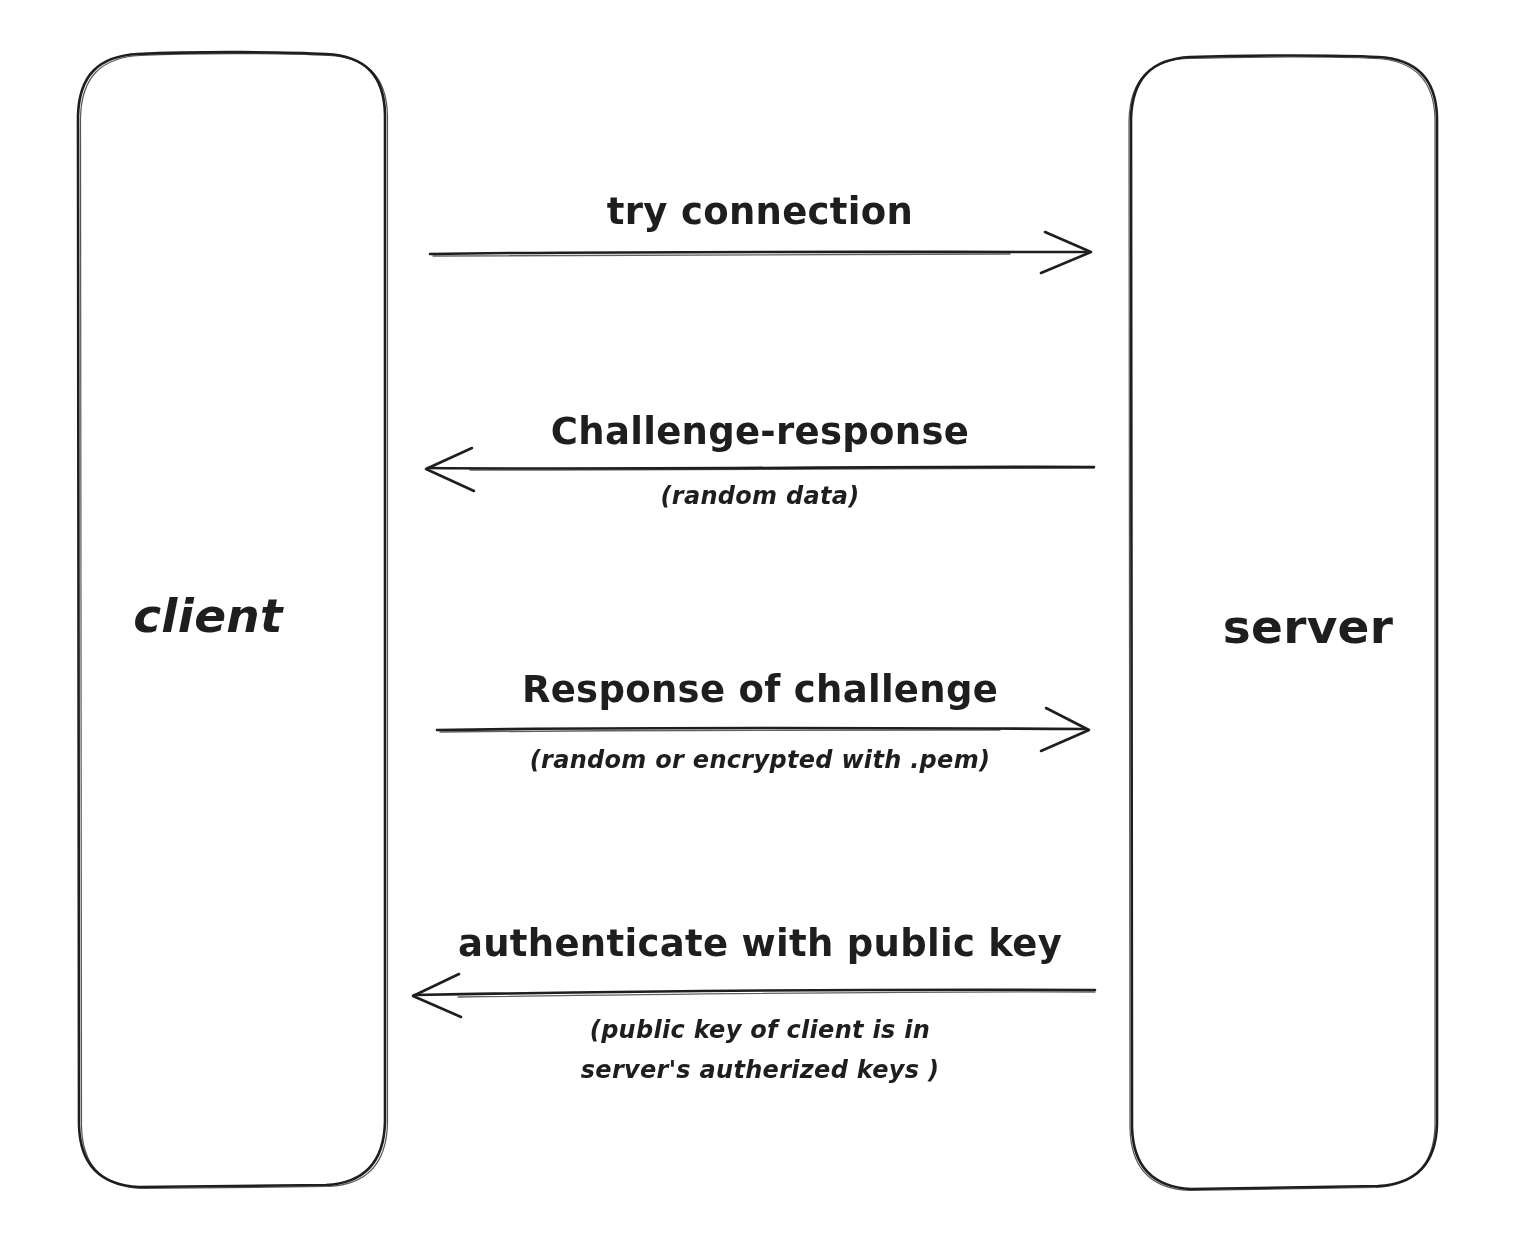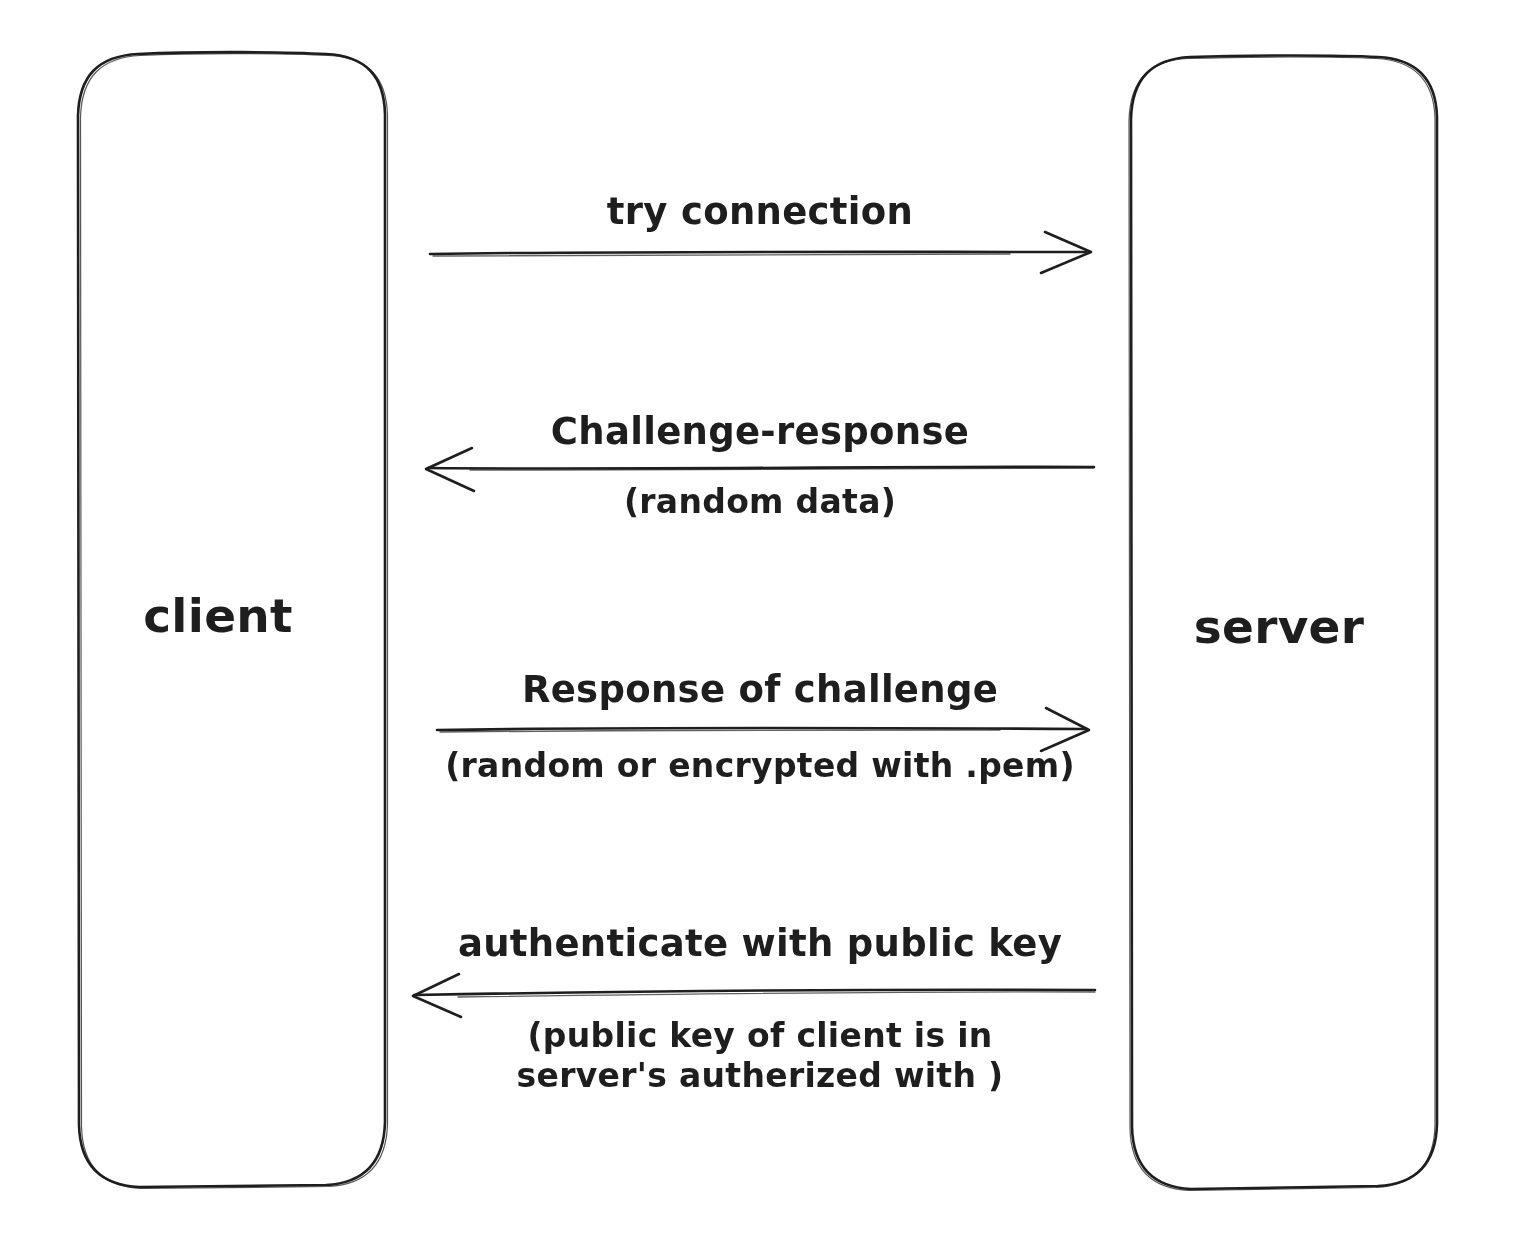--- a/index.html
+++ b/index.html
@@ -16,21 +16,21 @@
     position:absolute;
     text-align:center;
     font-weight:700;
     color:#1e1e1e;
     line-height:1.2;
     letter-spacing:0.3px;
     white-space:nowrap;
   }
   .actor-label{font-size:47px;}
   .msg-label{font-size:37px;left:420px;width:680px;text-align:center;}
-  .msg-sub{font-size:33px;left:420px;width:680px;}
+  .msg-sub{font-size:24px;left:420px;width:680px;font-style:italic;}
 </style>
 </head>
 <body>
 
 <div class="canvas">
 
   <svg class="layer" width="1530" height="1254" viewBox="0 0 1530 1254" fill="none" stroke="#1e1e1e" stroke-linecap="round" stroke-linejoin="round">
 
     <g>
       <path stroke-width="2.6" d="M 138 54 C 200 51 290 52 326 54 C 366 56 384 76 385 114 L 385 1122 C 384 1162 365 1183 326 1185 L 139 1187 C 99 1185 80 1164 79 1125 L 78 116 C 79 76 98 56 138 54 Z"></path>
@@ -60,29 +60,29 @@
       <path stroke-width="2.6" d="M 1046 708 L 1089 730 L 1041 751"></path>
     </g>
 
     <g>
       <path stroke-width="2.6" d="M 414 995 C 640 991 900 989 1095 990"></path>
       <path stroke-width="1.3" opacity="0.7" d="M 458 997 C 680 994 920 991 1095 992"></path>
       <path stroke-width="2.6" d="M 459 974 L 413 996 L 461 1017"></path>
     </g>
   </svg>
 
-  <div class="txt actor-label" style="left:88px;width:260px;top:588px;">client</div>
+  <div class="txt actor-label" style="left:78px;width:260px;top:588px;font-style:italic;">client</div>
 
-  <div class="txt actor-label" style="left:1126px;width:306px;top:599px;">server</div>
+  <div class="txt actor-label" style="left:1155px;width:306px;top:599px;">server</div>
 
   <div class="txt msg-label" style="top:190px;">try connection</div>
 
   <div class="txt msg-label" style="top:410px;">Challenge-response</div>
   <div class="txt msg-sub" style="top:482px;">(random data)</div>
 
   <div class="txt msg-label" style="top:668px;">Response of challenge</div>
   <div class="txt msg-sub" style="top:746px;">(random or encrypted with .pem)</div>
 
   <div class="txt msg-label" style="top:922px;">authenticate with public key</div>
   <div class="txt msg-sub" style="top:1016px;">(public key of client is in</div>
-  <div class="txt msg-sub" style="top:1056px;">server's autherized with )</div>
+  <div class="txt msg-sub" style="top:1056px;">server's autherized keys )</div>
 
 </div>
 
 </body></html>

